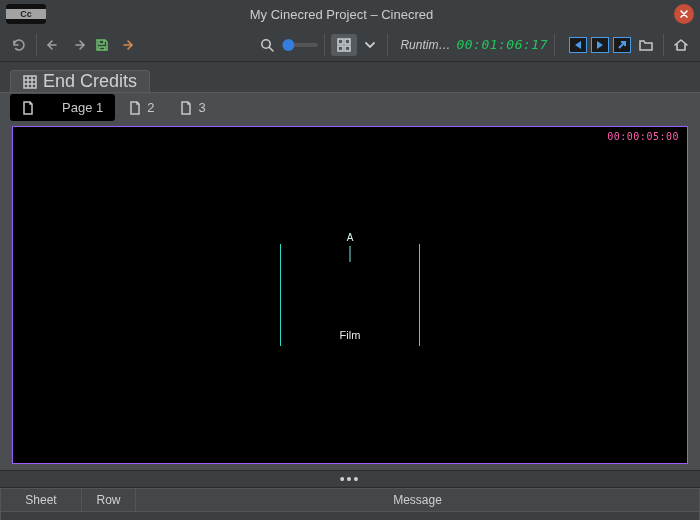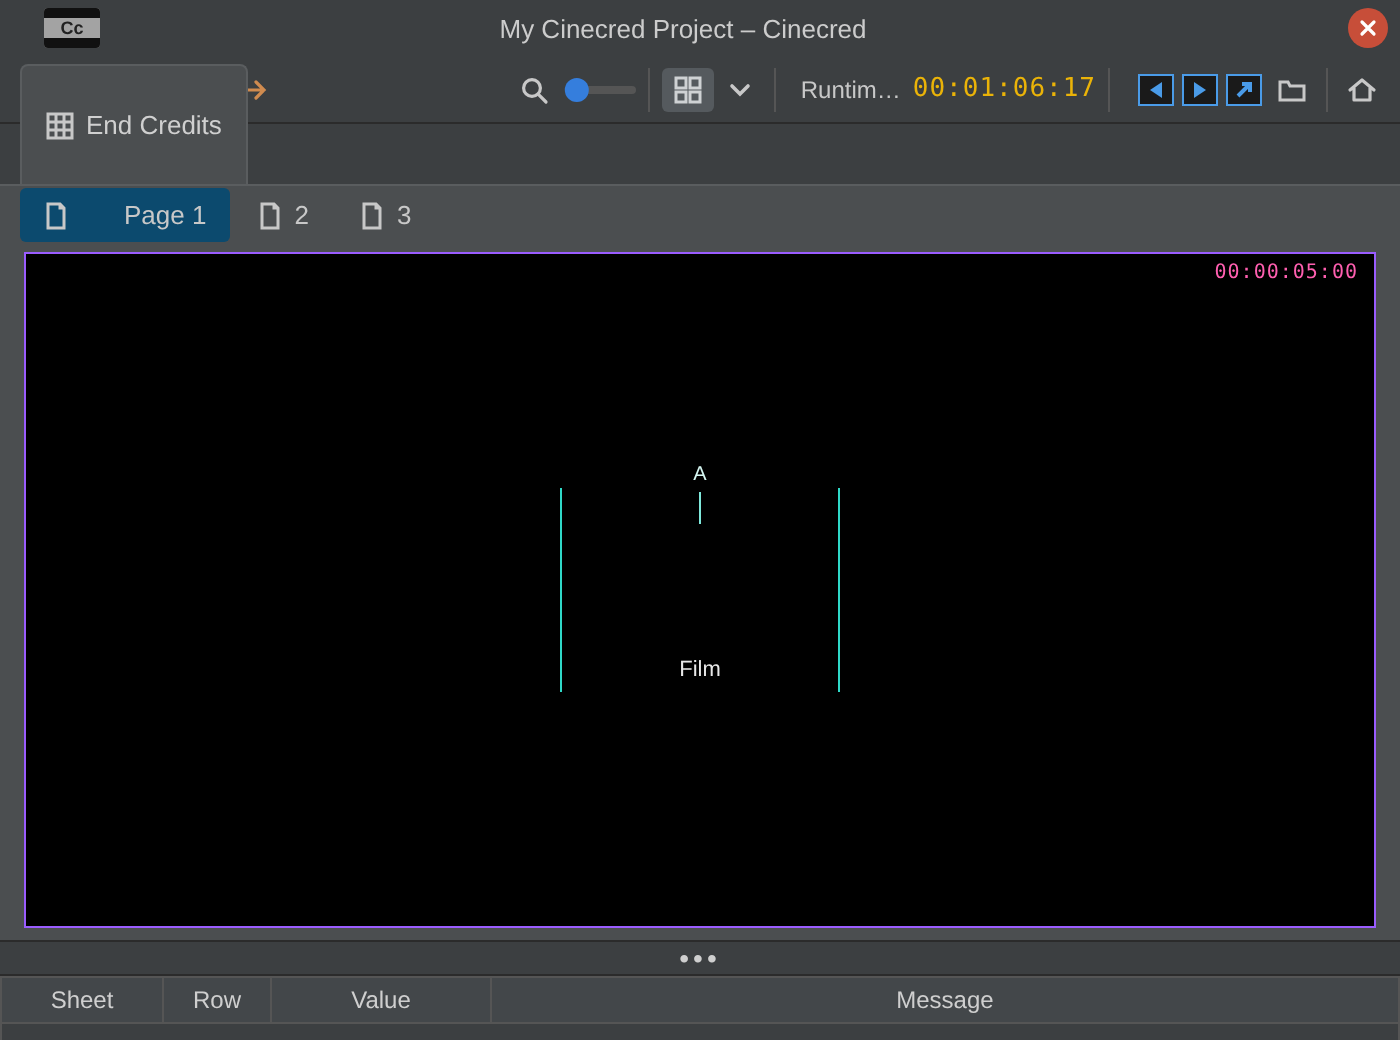--- a/index.html
+++ b/index.html
@@ -12,22 +12,22 @@
   }
   
   .titlebar {
     height: 28px;
     background: #3c3f41;
     display: flex;
     align-items: center;
     position: relative;
   }
   .app-icon {
-    width: 28px; height: 20px;
-    margin-left: 22px;
+    width: 40px; height: 20px;
+    margin-left: 6px;
     background: #a3a3a3;
     position: relative;
     border-radius: 2px;
     display: flex; align-items: center; justify-content: center;
     font-size: 9px; font-weight: bold; color: #222;
   }
   .app-icon::before,
   .app-icon::after {
     content: "";
     position: absolute;
@@ -60,20 +60,21 @@
 
   
   .toolbar {
     height: 34px;
     background: #3c3f41;
     border-bottom: 1px solid #2b2b2b;
     display: flex;
     align-items: center;
     padding: 0 8px;
     gap: 2px;
+    font-style: italic;
   }
   .sep { width: 1px; height: 22px; background: #555; margin: 0 4px; }
   .tbtn {
     width: 22px; height: 22px;
     display: flex; align-items: center; justify-content: center;
     color: #9da0a3;
     cursor: pointer;
     border-radius: 3px;
   }
   .tbtn svg { width: 16px; height: 16px; }
@@ -95,21 +96,21 @@
   }
   .layout-btn {
     width: 26px; height: 22px;
     background: #555a5e;
     border-radius: 3px;
     display: flex; align-items: center; justify-content: center;
     cursor: pointer;
   }
   .layout-btn svg { width: 14px; height: 14px; stroke: #cfd2d4; fill:none; stroke-width:1.5;}
   .runtime-label { font-size: 12px; color: #c8c8c8; margin-left: 6px; }
-  .timecode { font-family: "Menlo", "Consolas", monospace; font-size: 13px; color: #eab308; margin-left: 4px; letter-spacing: 0.5px;}
+  .timecode { font-family: "Menlo", "Consolas", monospace; font-size: 13px; color: #22c55e; margin-left: 4px; letter-spacing: 0.5px;}
   .right-group { display: flex; align-items: center; gap: 4px; margin-left: 8px;}
   .sqbtn {
     width: 18px; height: 16px;
     border: 1px solid #4a9be8;
     background: #1a1a1a;
     display: flex; align-items: center; justify-content: center;
     cursor: pointer;
   }
   .sqbtn .tri {
     width: 0; height: 0;
@@ -122,29 +123,29 @@
   
   .tabrow1 {
     height: 30px;
     display: flex;
     align-items: flex-end;
     padding: 0 10px;
     background: #3c3f41;
   }
   .tab1 {
     display: flex; align-items: center; gap: 6px;
-    padding: 22px 12px;
+    padding: 0 12px;
     background: #4b4e50;
     border: 1px solid #5a5d5f;
     border-bottom: none;
     border-top-left-radius: 4px;
     border-top-right-radius: 4px;
     cursor: pointer;
     color: #d0d0d0;
-    font-size: 13px;
+    font-size: 18px;
   }
   .tab1 svg { width: 14px; height: 14px; stroke:#c8c8c8; fill:none; stroke-width:1.5;}
 
   
   .tabrow2 {
     height: 30px;
     background: #4b4e50;
     display: flex;
     align-items: center;
     padding: 0 10px;
@@ -152,21 +153,21 @@
     border-top: 1px solid #5a5d5f;
   }
   .tab2 {
     display: flex; align-items: center; gap: 6px;
     padding: 6px 12px;
     cursor: pointer;
     color: #c8c8c8;
     font-size: 13px;
     border-radius: 3px;
   }
-  .tab2.active { background: #0c4a6e; gap: 28px; }
+  .tab2.active { background: #000000; gap: 28px; }
   .tab2 svg { width: 12px; height: 14px; stroke:#c8c8c8; fill:none; stroke-width:1.5;}
 
   
   .preview-wrap {
     padding: 4px 12px 6px 12px;
     background: #4b4e50;
   }
   .preview {
     position: relative;
     width: 100%;
@@ -424,17 +425,16 @@
     </div>
   </div>
 </div>
 
 <div class="splitter">•••</div>
 
 <div class="table">
   <div class="thead">
     <div class="th col-sheet">Sheet</div>
     <div class="th col-row">Row</div>
-    <div class="th col-value">Value</div>
     <div class="th col-message">Message</div>
   </div>
   <div class="tbody"></div>
 </div>
 
 </body></html>

